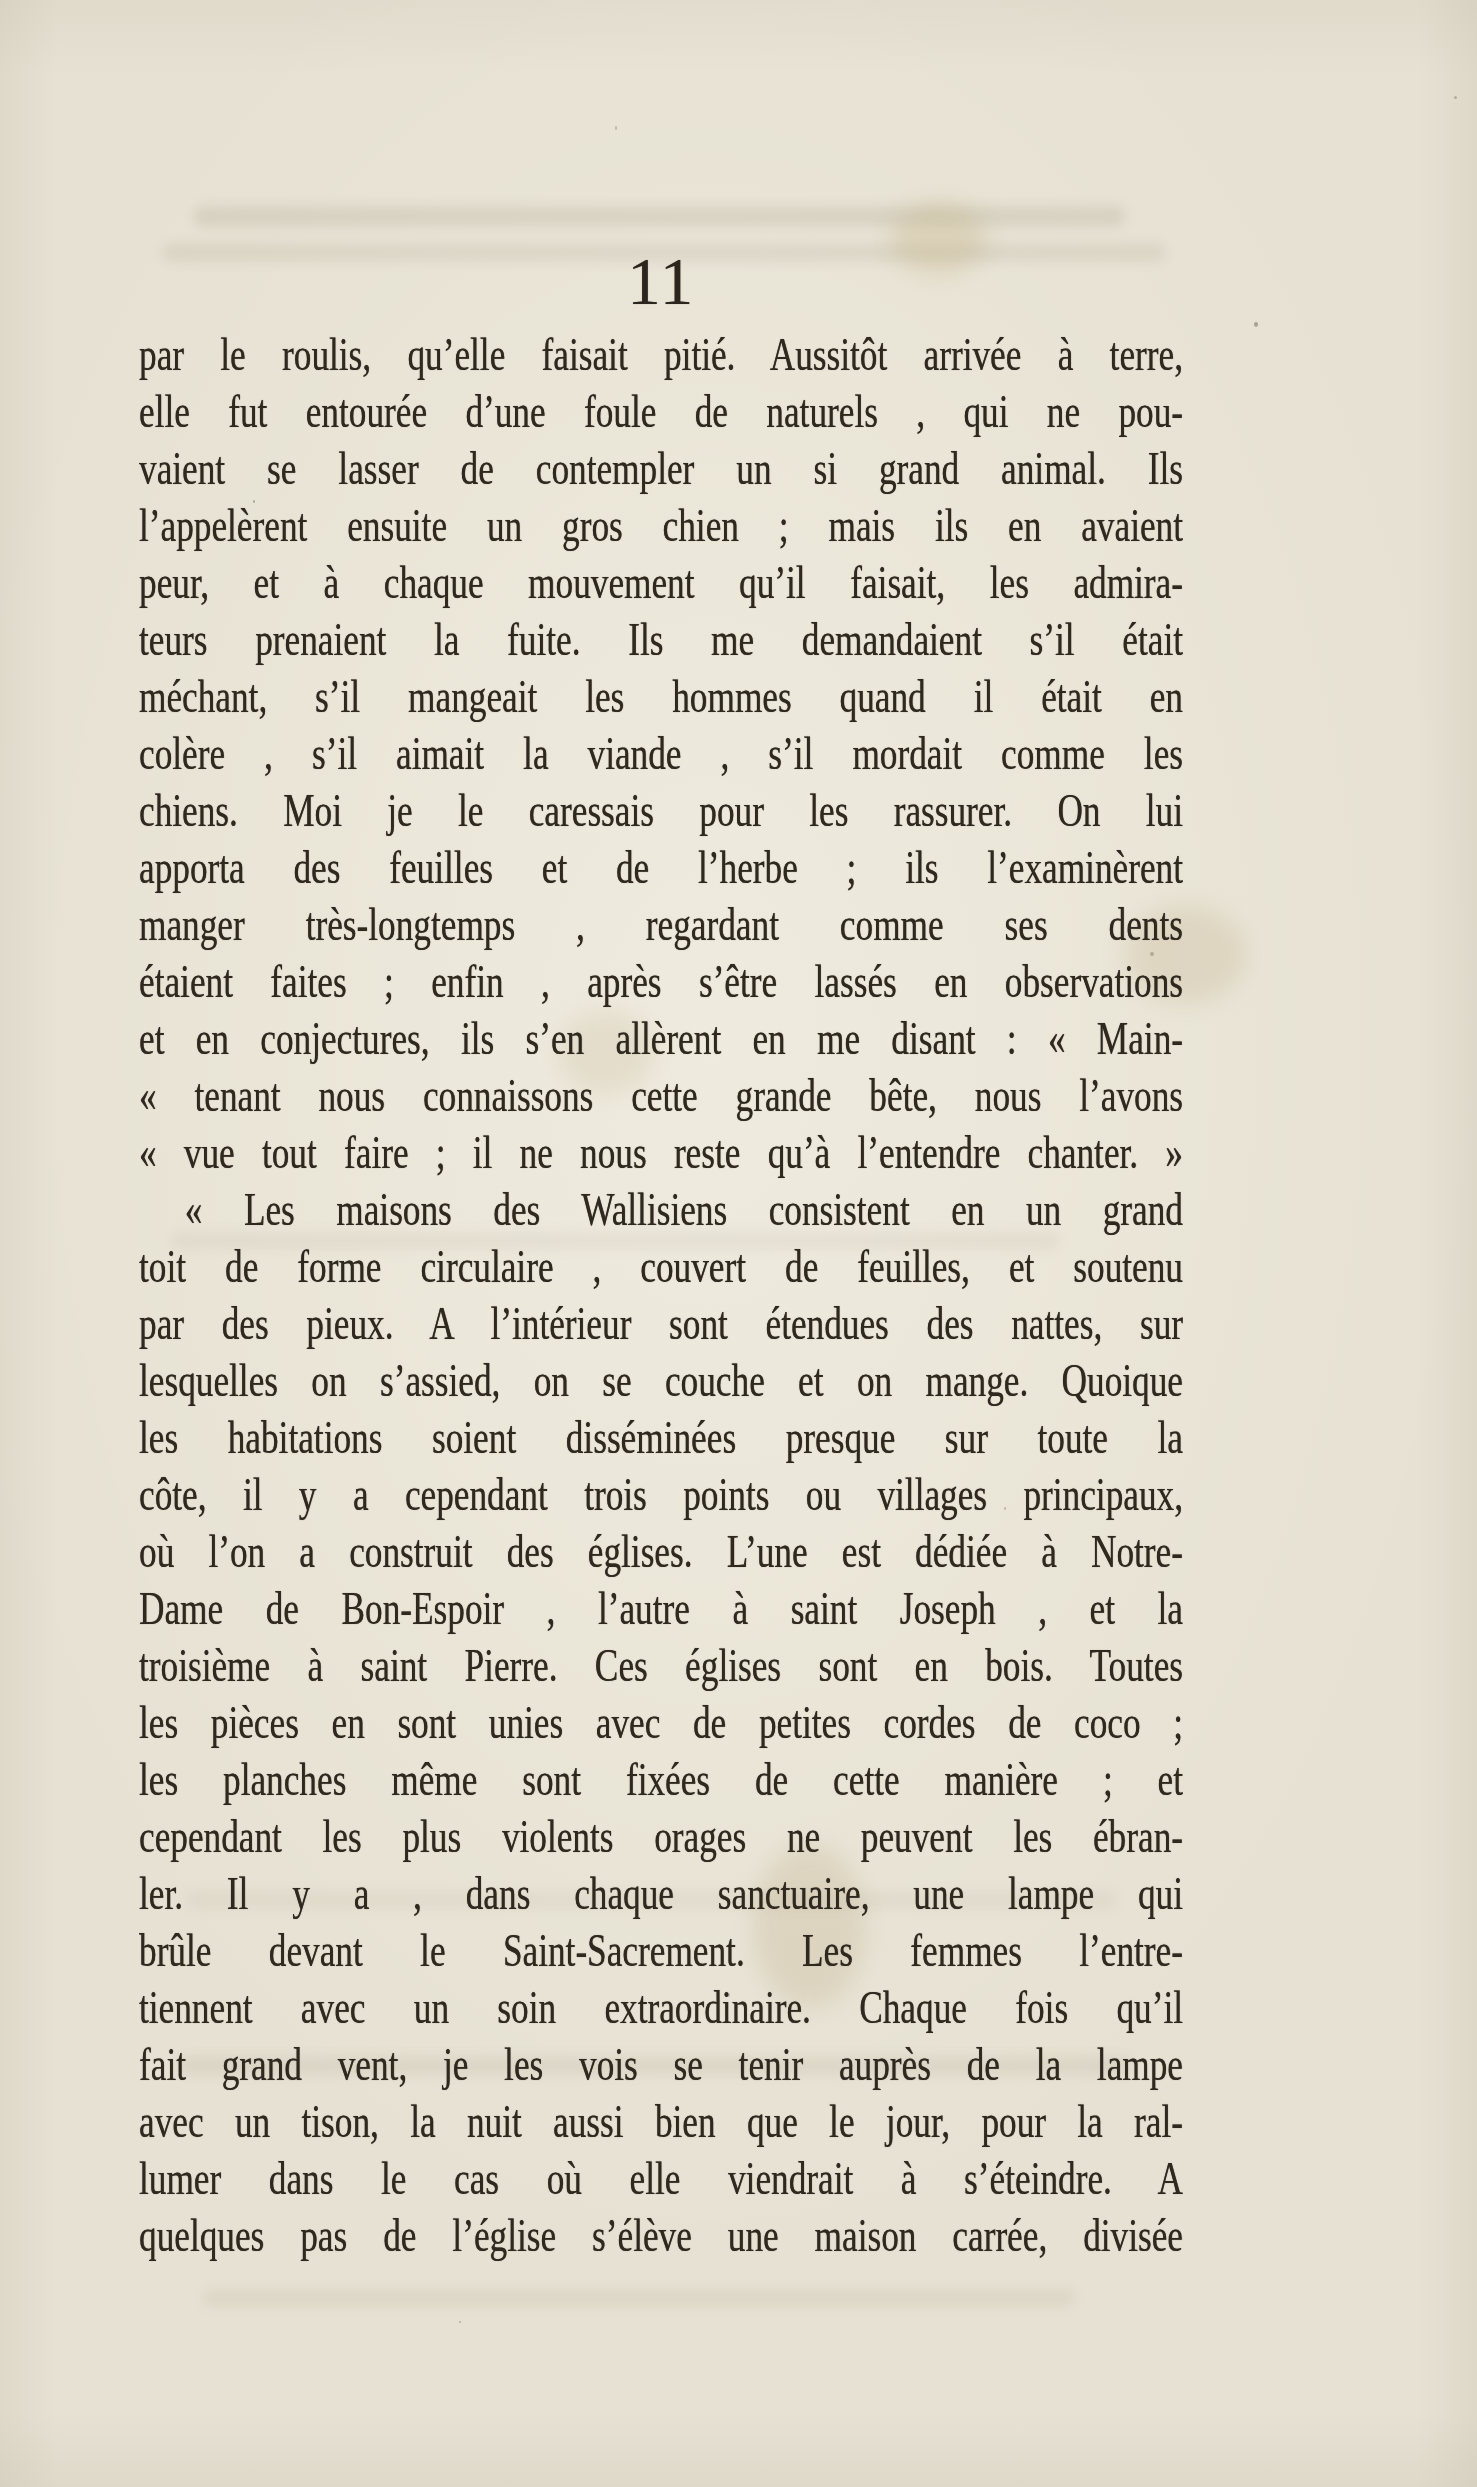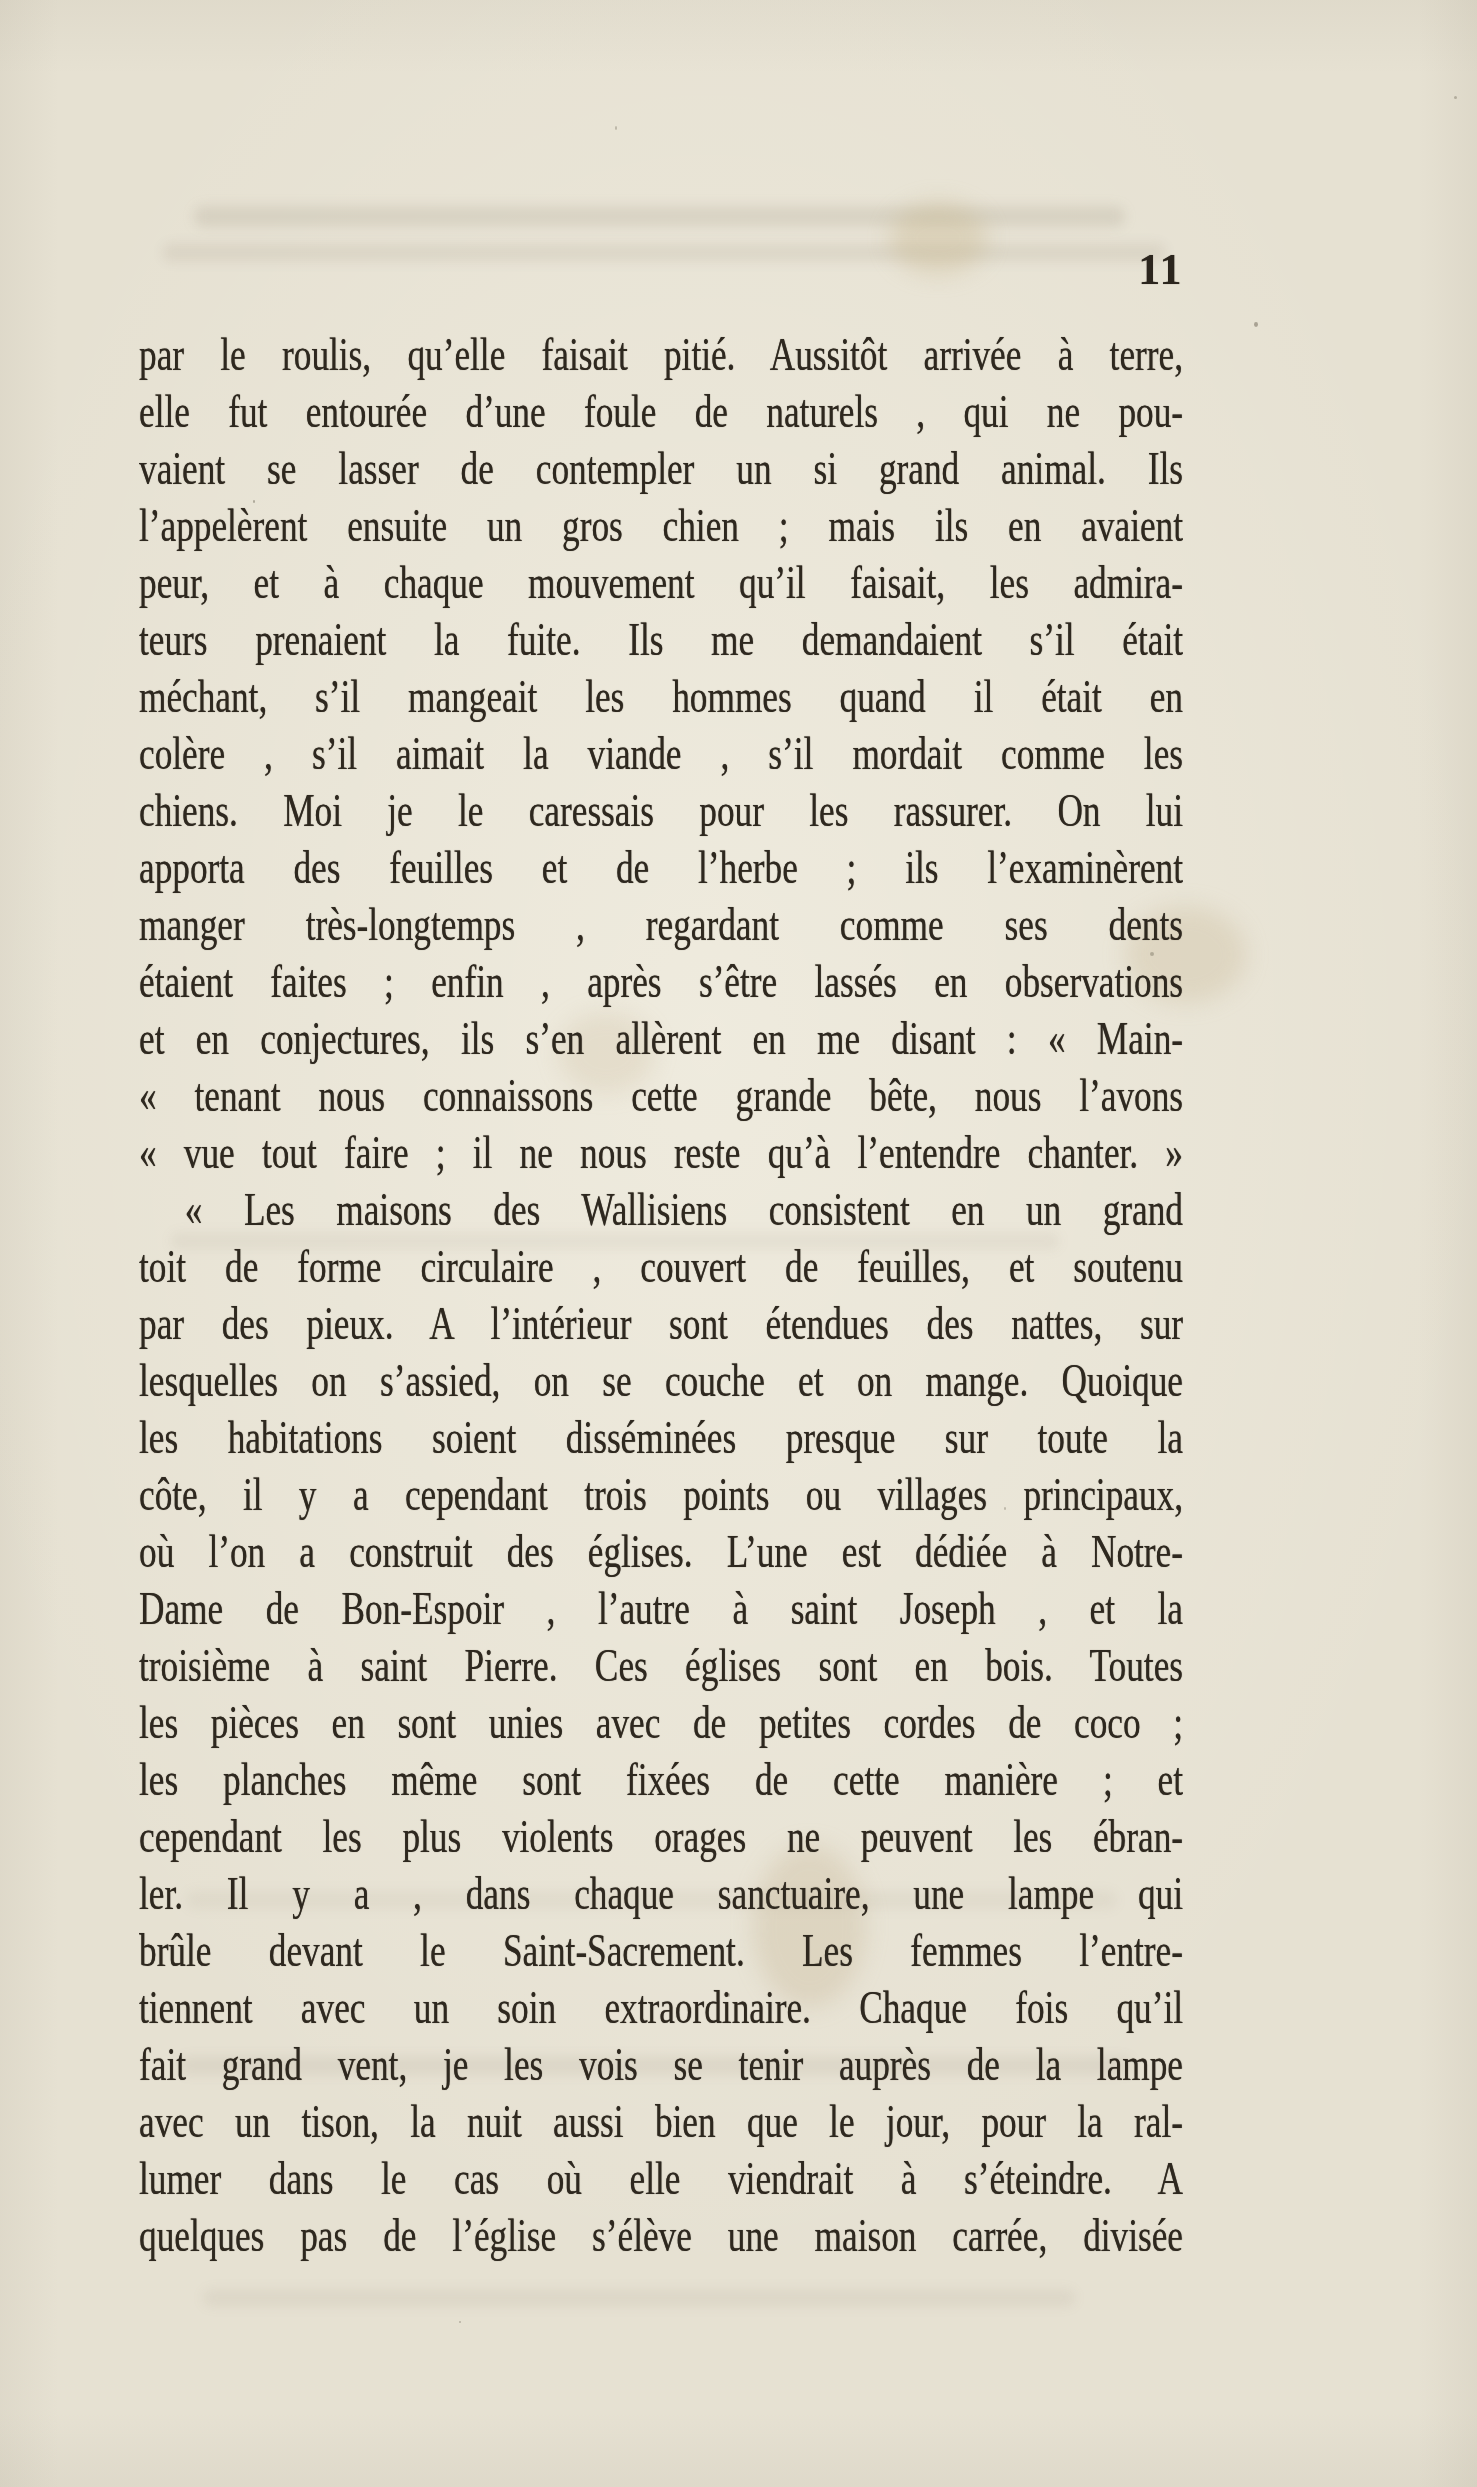--- a/index.html
+++ b/index.html
@@ -16,25 +16,25 @@
     background-image:
       radial-gradient(ellipse 1133px 1781px at 48% 42%, rgba(255,253,244,0.35), rgba(255,253,244,0) 70%),
       linear-gradient(90deg, rgba(120,110,90,0.07) 0%, rgba(120,110,90,0) 4%, rgba(120,110,90,0) 96%, rgba(120,110,90,0.08) 100%),
       linear-gradient(180deg, rgba(120,110,90,0.06) 0%, rgba(120,110,90,0) 3%, rgba(120,110,90,0) 97%, rgba(120,110,90,0.07) 100%);
   }
   .pagenum {
     position: absolute;
     left: 139px;
     top: 248px;
     width: 1044px;
-    text-align: right;
+    text-align: center;
     font-family: "Liberation Serif", "DejaVu Serif", serif;
-    font-size: 44px;
+    font-size: 67px;
     line-height: 1;
-    font-weight: bold;
+    font-weight: normal;
     color: #2b251d;
     letter-spacing: 1.6px;
     text-shadow: 0 0 0.8px rgba(43,37,29,0.7);
   }
   .textcol {
     position: absolute;
     left: 139px;
     top: 326px;
     width: 1392px;
     transform: scaleX(0.75);

